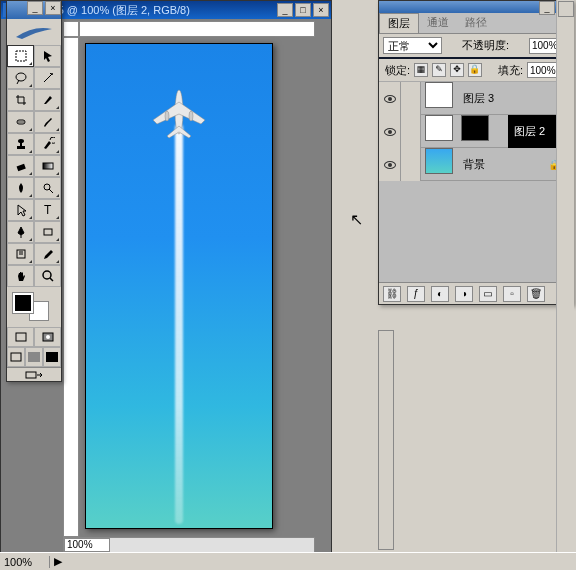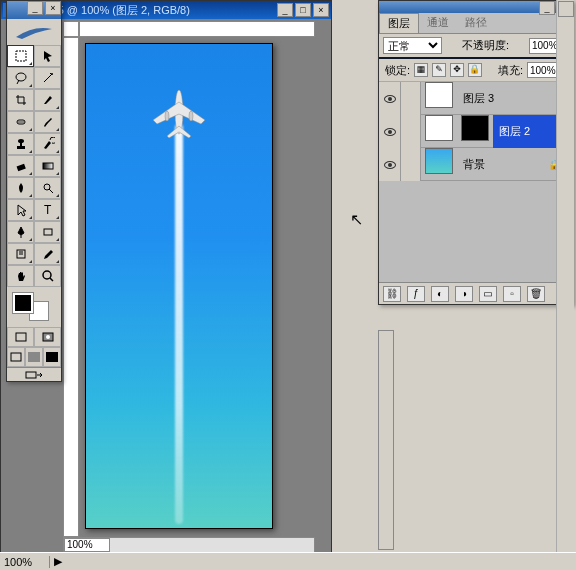--- a/index.html
+++ b/index.html
@@ -55,21 +55,21 @@
 .panel-top { padding: 3px 4px; display: flex; align-items: center; gap: 20px; border-bottom: 2px solid #0f172a; }
 .select-blend { background: #fff; border: 1px solid #888; font-size: 11px; height: 17px; flex: 1; }
 .label { font-size: 11px; }
 .spinner { width: 40px; height: 16px; background: #fff; border: 1px solid #888; font-size: 10px; padding: 0 2px; display: flex; align-items: center; }
 .panel-lock { padding: 3px 6px; display: flex; align-items: center; gap: 4px; border-bottom: 1px solid #aaa; }
 .lock-icon { width: 14px; height: 14px; border: 1px solid #888; background: #e8e8e8; font-size: 9px; text-align: center; }
 
 
 .layer-list { background: #bcbcbc; min-height: 200px; }
 .layer-row { display: flex; align-items: flex-start; border-bottom: 1px solid #999; height: 33px; }
-.layer-row.selected .layer-name-wrap { background: #1d4ed8; color: #fff; }
+.layer-row.selected .layer-name-wrap { background: #000000; color: #fff; margin-left: 15px; }
 .vis-col { width: 22px; height: 33px; border-right: 1px solid #999; display: flex; align-items: center; justify-content: center; background: #d4d0c8; }
 .eye { width: 12px; height: 8px; border: 1px solid #333; border-radius: 50%; position: relative; }
 .eye::after { content: ''; position: absolute; left: 3px; top: 1px; width: 4px; height: 4px; background: #333; border-radius: 50%; }
 .link-col { width: 20px; height: 33px; border-right: 1px solid #999; background: #d4d0c8; }
 .thumb { width: 28px; height: 26px; border: 1px solid #666; margin: 0 4px; background: #fff; }
 .thumb.mask { background: #000; border: 1px double #666; }
 .thumb.grad { background: linear-gradient(#38a8f0,#58d0c8); }
 .layer-name-wrap { flex: 1; height: 33px; display: flex; align-items: center; padding: 0 6px; }
 .layer-name { font-size: 11px; }
 .lock-ind { margin-right: 6px; font-size: 10px; color: #555; }

